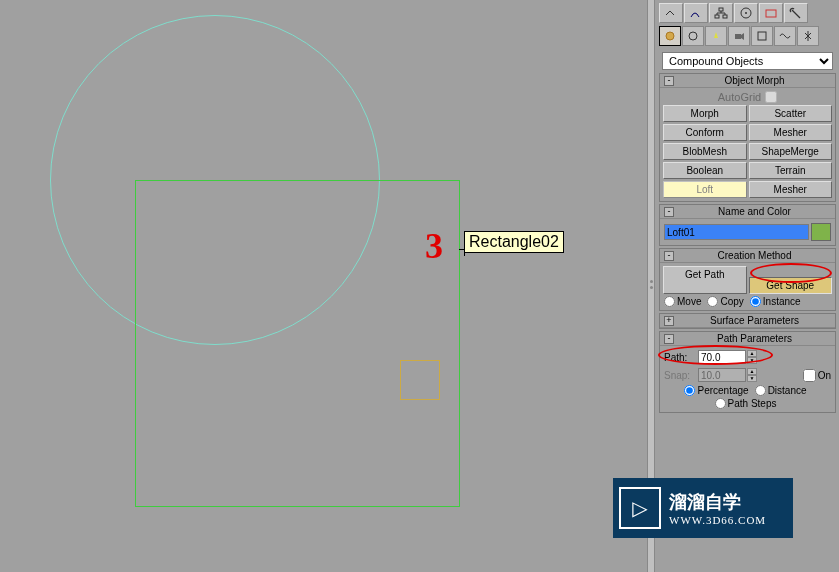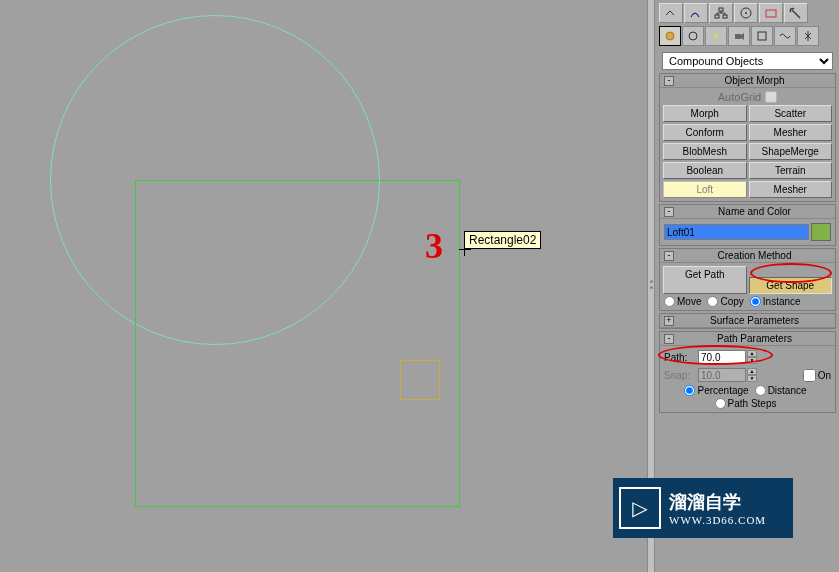--- a/index.html
+++ b/index.html
@@ -11,21 +11,21 @@
     .rect-shape { position: absolute; left: 135px; top: 180px; width: 325px; height: 327px; border: 1px solid #3fcc3f; }
     .small-rect { position: absolute; left: 400px; top: 360px; width: 40px; height: 40px; border: 1px solid #ccaa44; }
     
     .red-annotation { position: absolute; left: 425px; top: 225px; color: #e00000; font-size: 36px; font-family: serif; font-weight: bold; }
     
     .crosshair { position: absolute; left: 459px; top: 244px; pointer-events: none; }
     .crosshair::before, .crosshair::after { content: ''; position: absolute; background: #000; }
     .crosshair::before { left: 5px; top: 0; width: 1px; height: 12px; }
     .crosshair::after { left: 0; top: 5px; width: 12px; height: 1px; }
     
-    .tooltip { position: absolute; left: 464px; top: 231px; background: #ffffcc; border: 1px solid #000; padding: 1px 4px; font-size: 12px; }
+    .tooltip { position: absolute; left: 464px; top: 231px; background: #ffffcc; border: 1px solid #000; padding: 1px 4px; font-size: 16px; }
     
     .divider-bar { position: absolute; left: 647px; top: 0; width: 8px; height: 572px; background: #c0c0c0; border-left: 1px solid #888; border-right: 1px solid #888; }
     .divider-bar::after { content: ''; position: absolute; left: 2px; top: 280px; width: 3px; height: 3px; background: #888; border-radius: 50%; box-shadow: 0 6px 0 #888; }
     
     .sidepanel { position: absolute; left: 656px; top: 0; width: 183px; height: 412px; background: #a0a0a0; }
     
     .tab-row { display: flex; gap: 1px; padding: 3px; }
     .tab-row .tab-icon { width: 24px; height: 20px; background: #c0c0c0; border: 1px solid #888; border-top-color: #e0e0e0; border-left-color: #e0e0e0; display: flex; align-items: center; justify-content: center; cursor: pointer; }
     
     .tab-row2 { display: flex; gap: 1px; padding: 0 3px 3px; align-items: center; }

